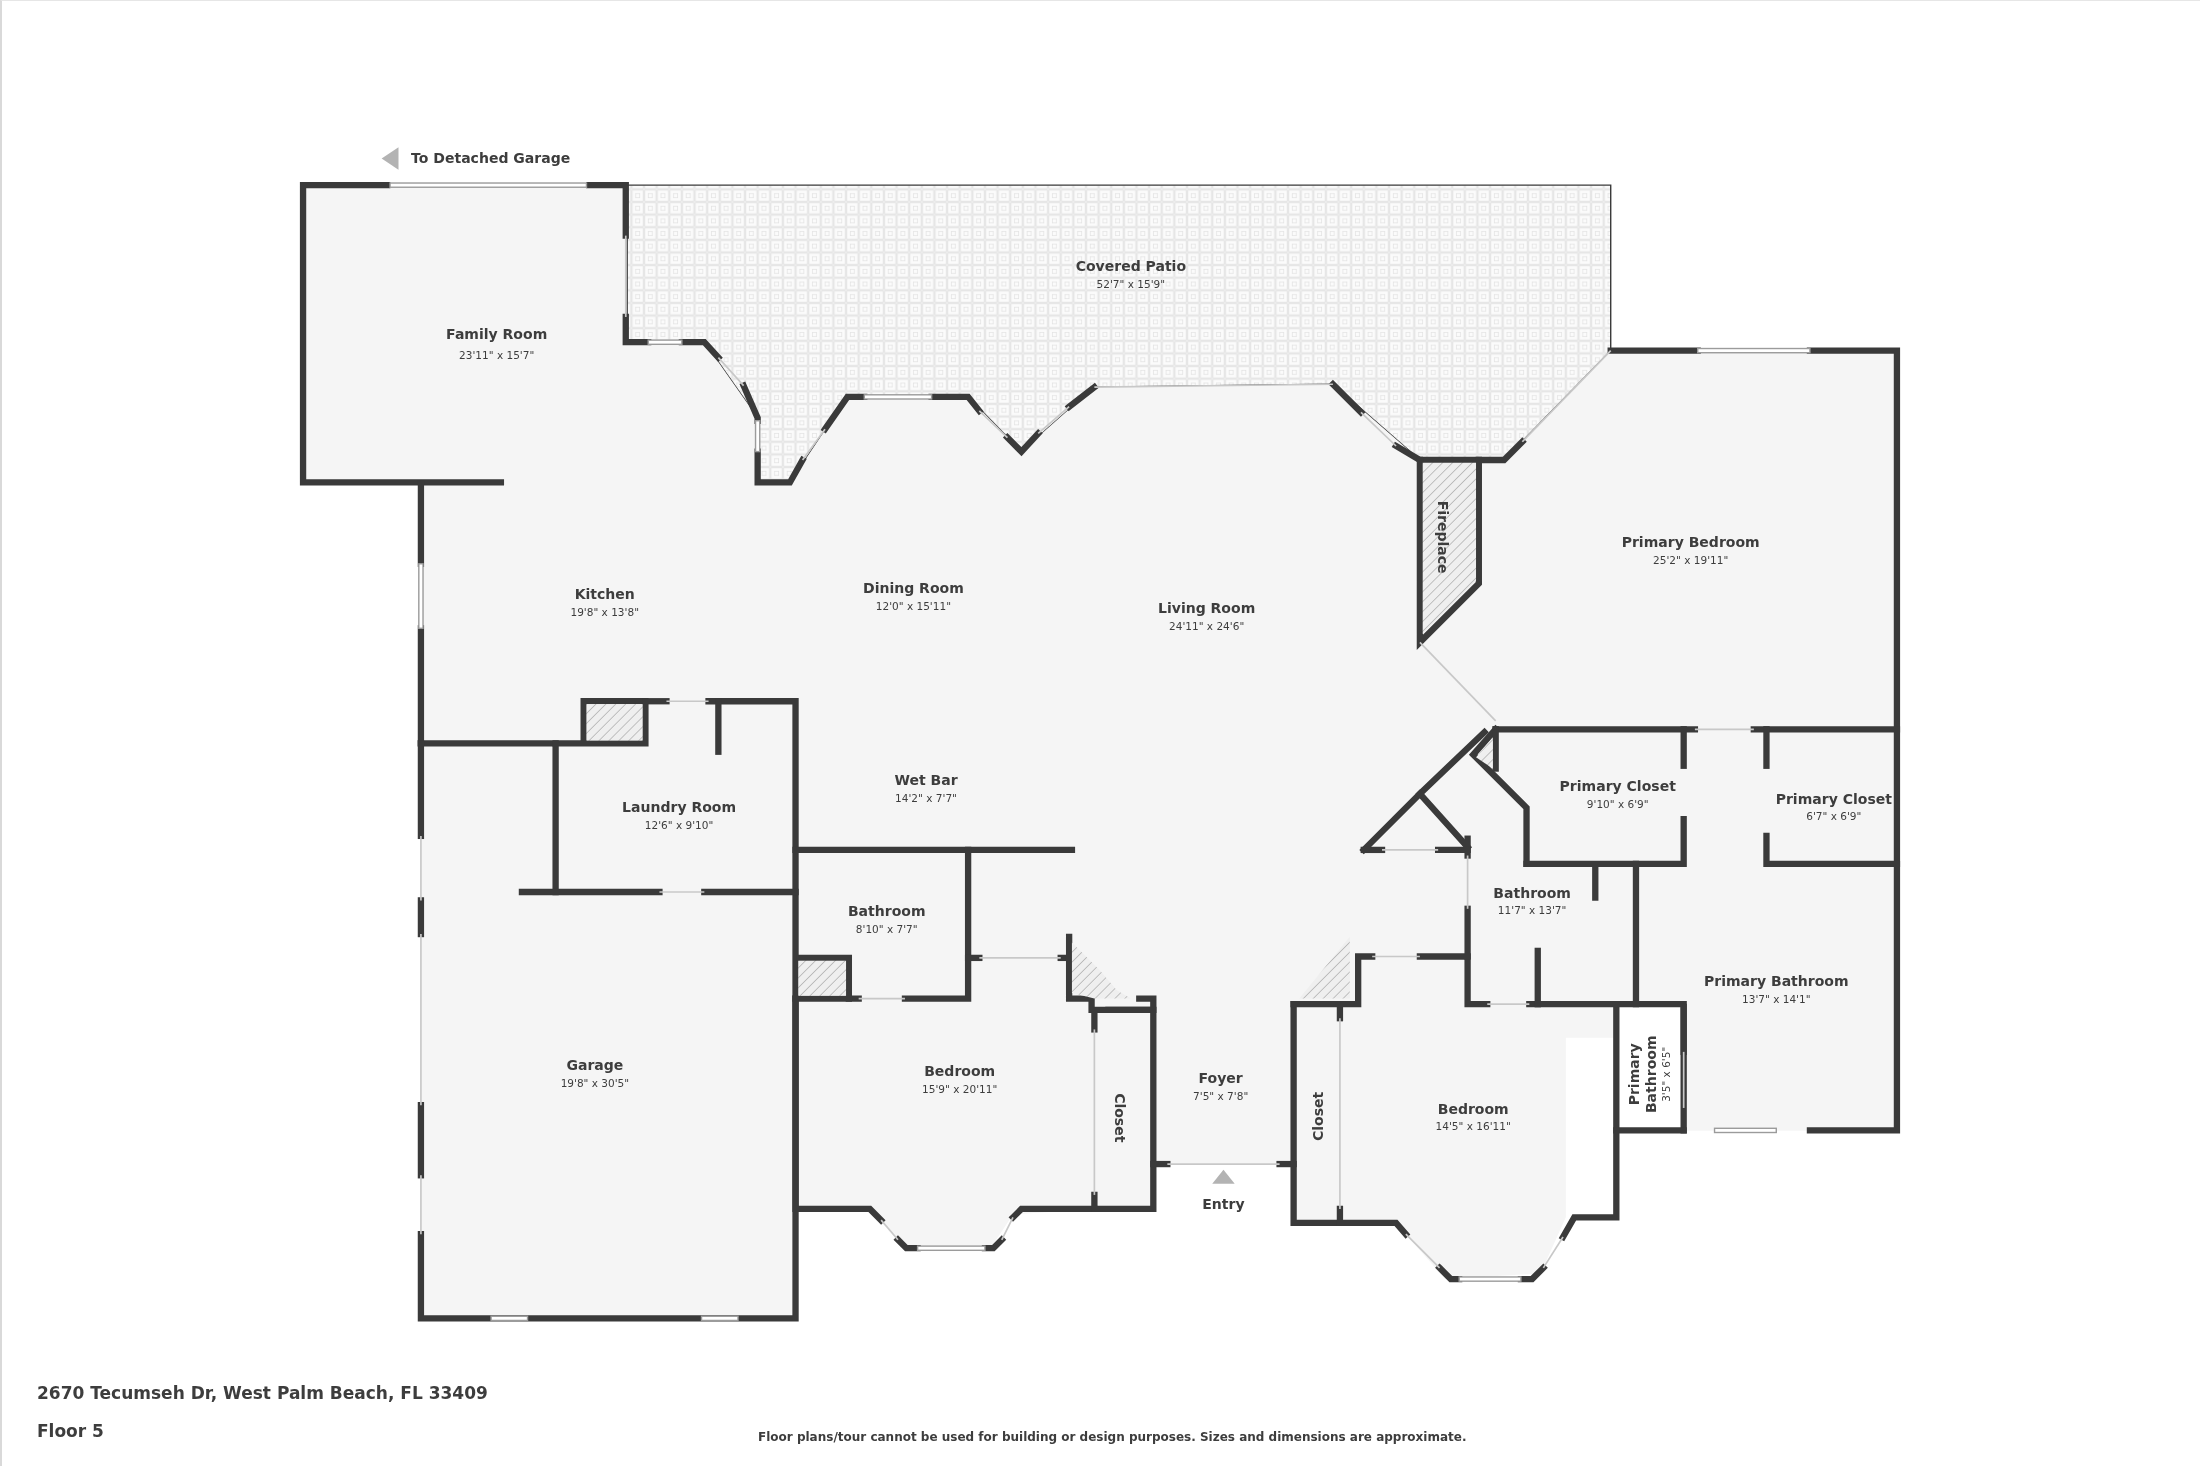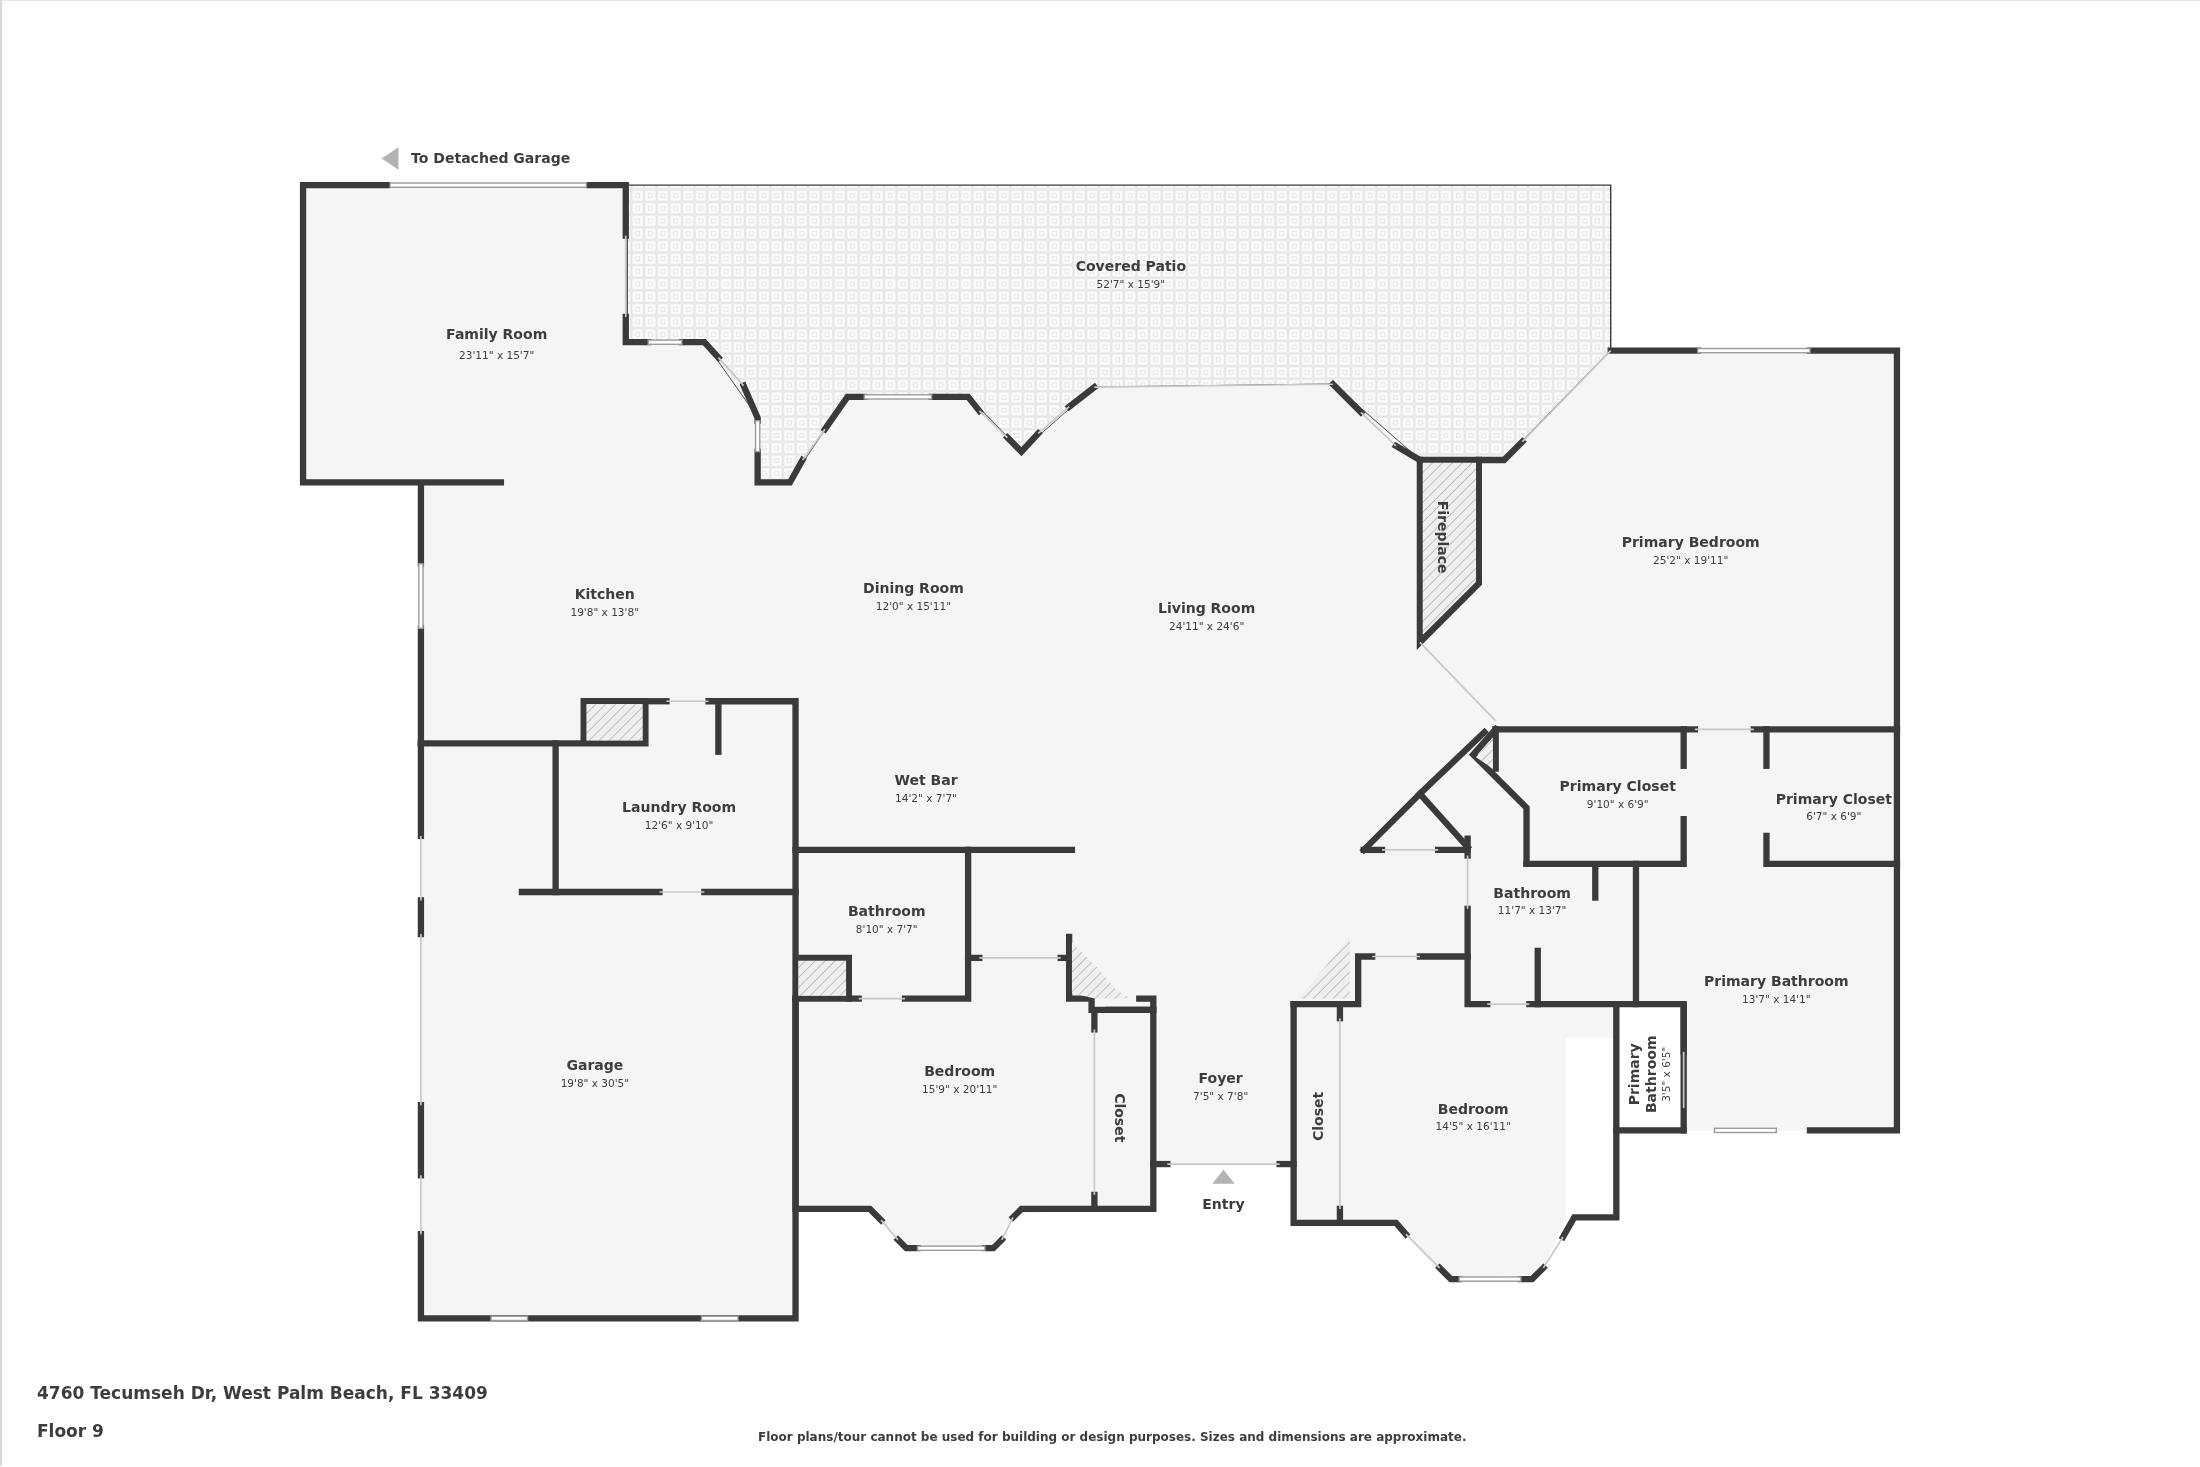--- a/index.html
+++ b/index.html
@@ -269,15 +269,15 @@
       <text x="870" y="772" class="room-name">Foyer</text>
       <text x="870" y="784" class="room-dim">7'5" x 7'8"</text>
     </g>
     <g>
       <text x="424" y="763" class="room-name">Garage</text>
       <text x="424" y="775" class="room-dim">19'8" x 30'5"</text>
     </g>
   </g>
 </svg>
 
-<div class="footer-address">4760 Tecumseh Dr, West Palm Beach, FL 33409</div>
-<div class="footer-floor">Floor 9</div>
+<div class="footer-address">2670 Tecumseh Dr, West Palm Beach, FL 33409</div>
+<div class="footer-floor">Floor 5</div>
 <div class="footer-disclaimer">Floor plans/tour cannot be used for building or design purposes. Sizes and dimensions are approximate.</div>
 
 </body></html>

